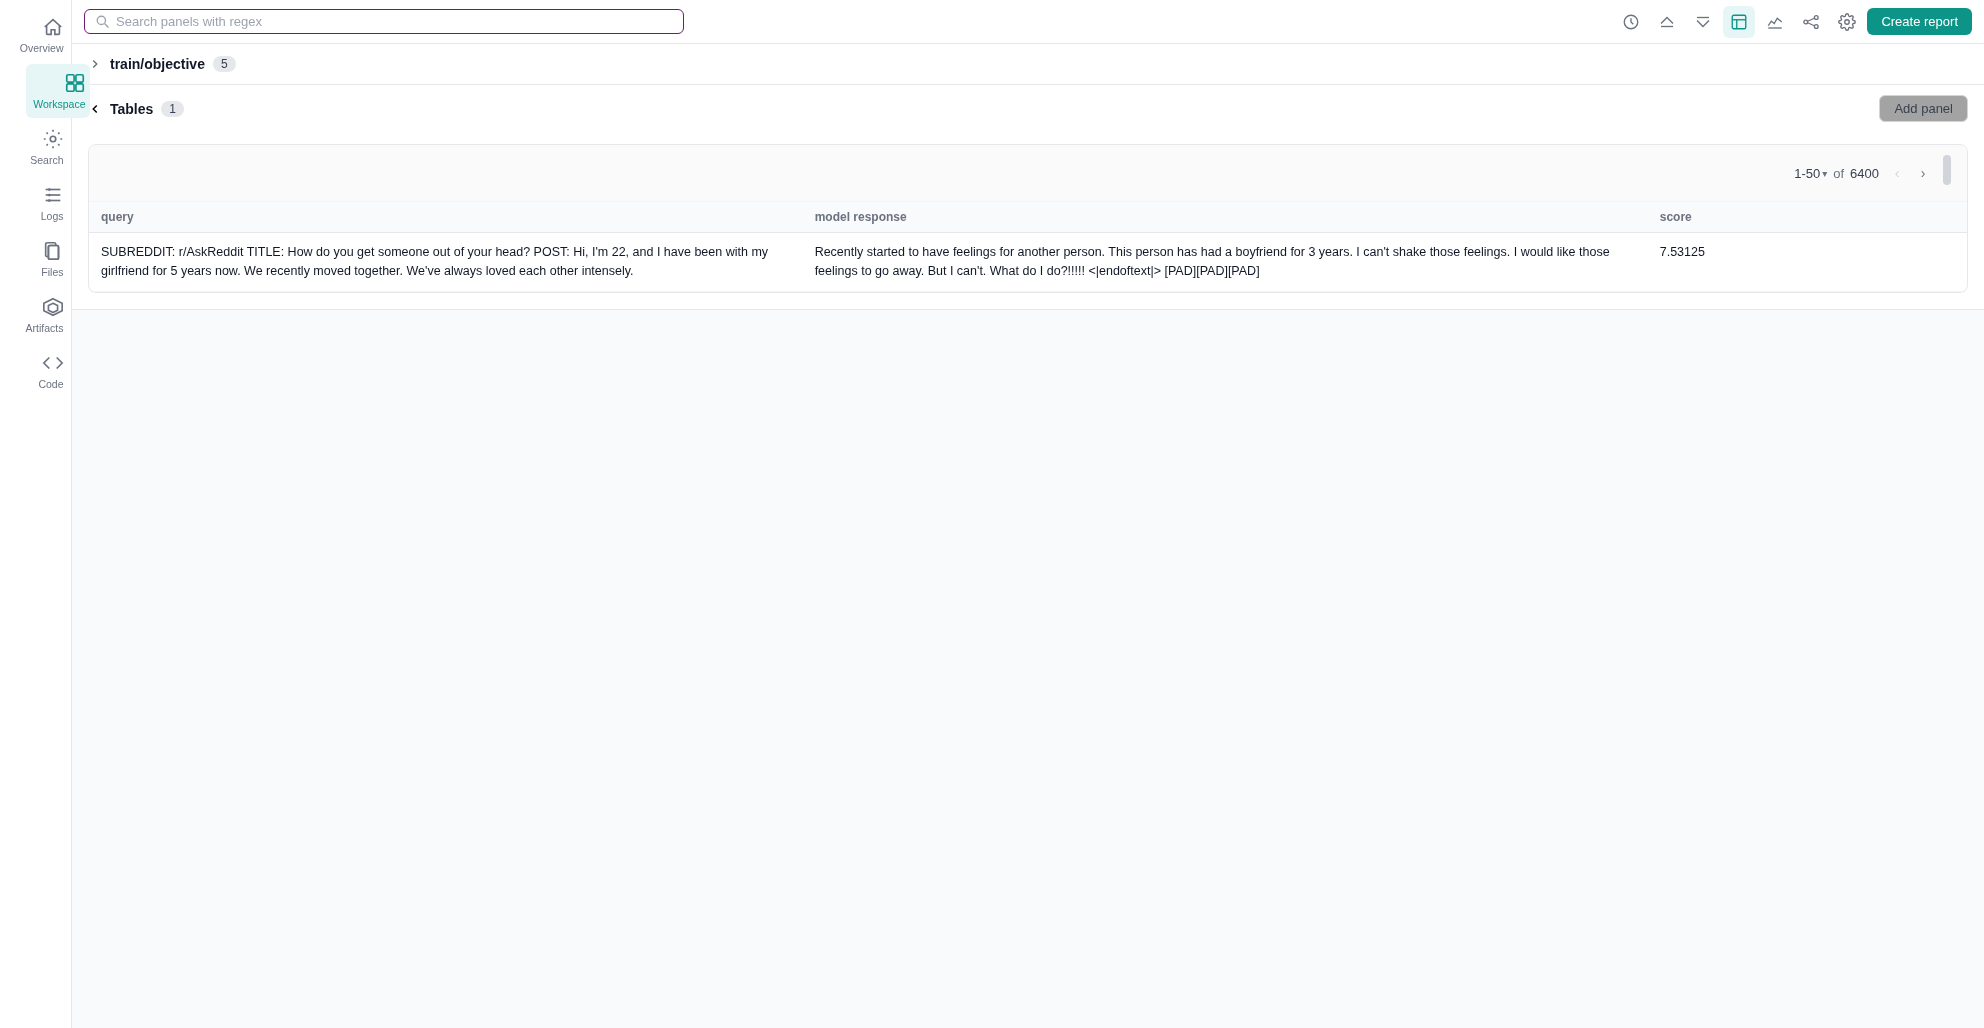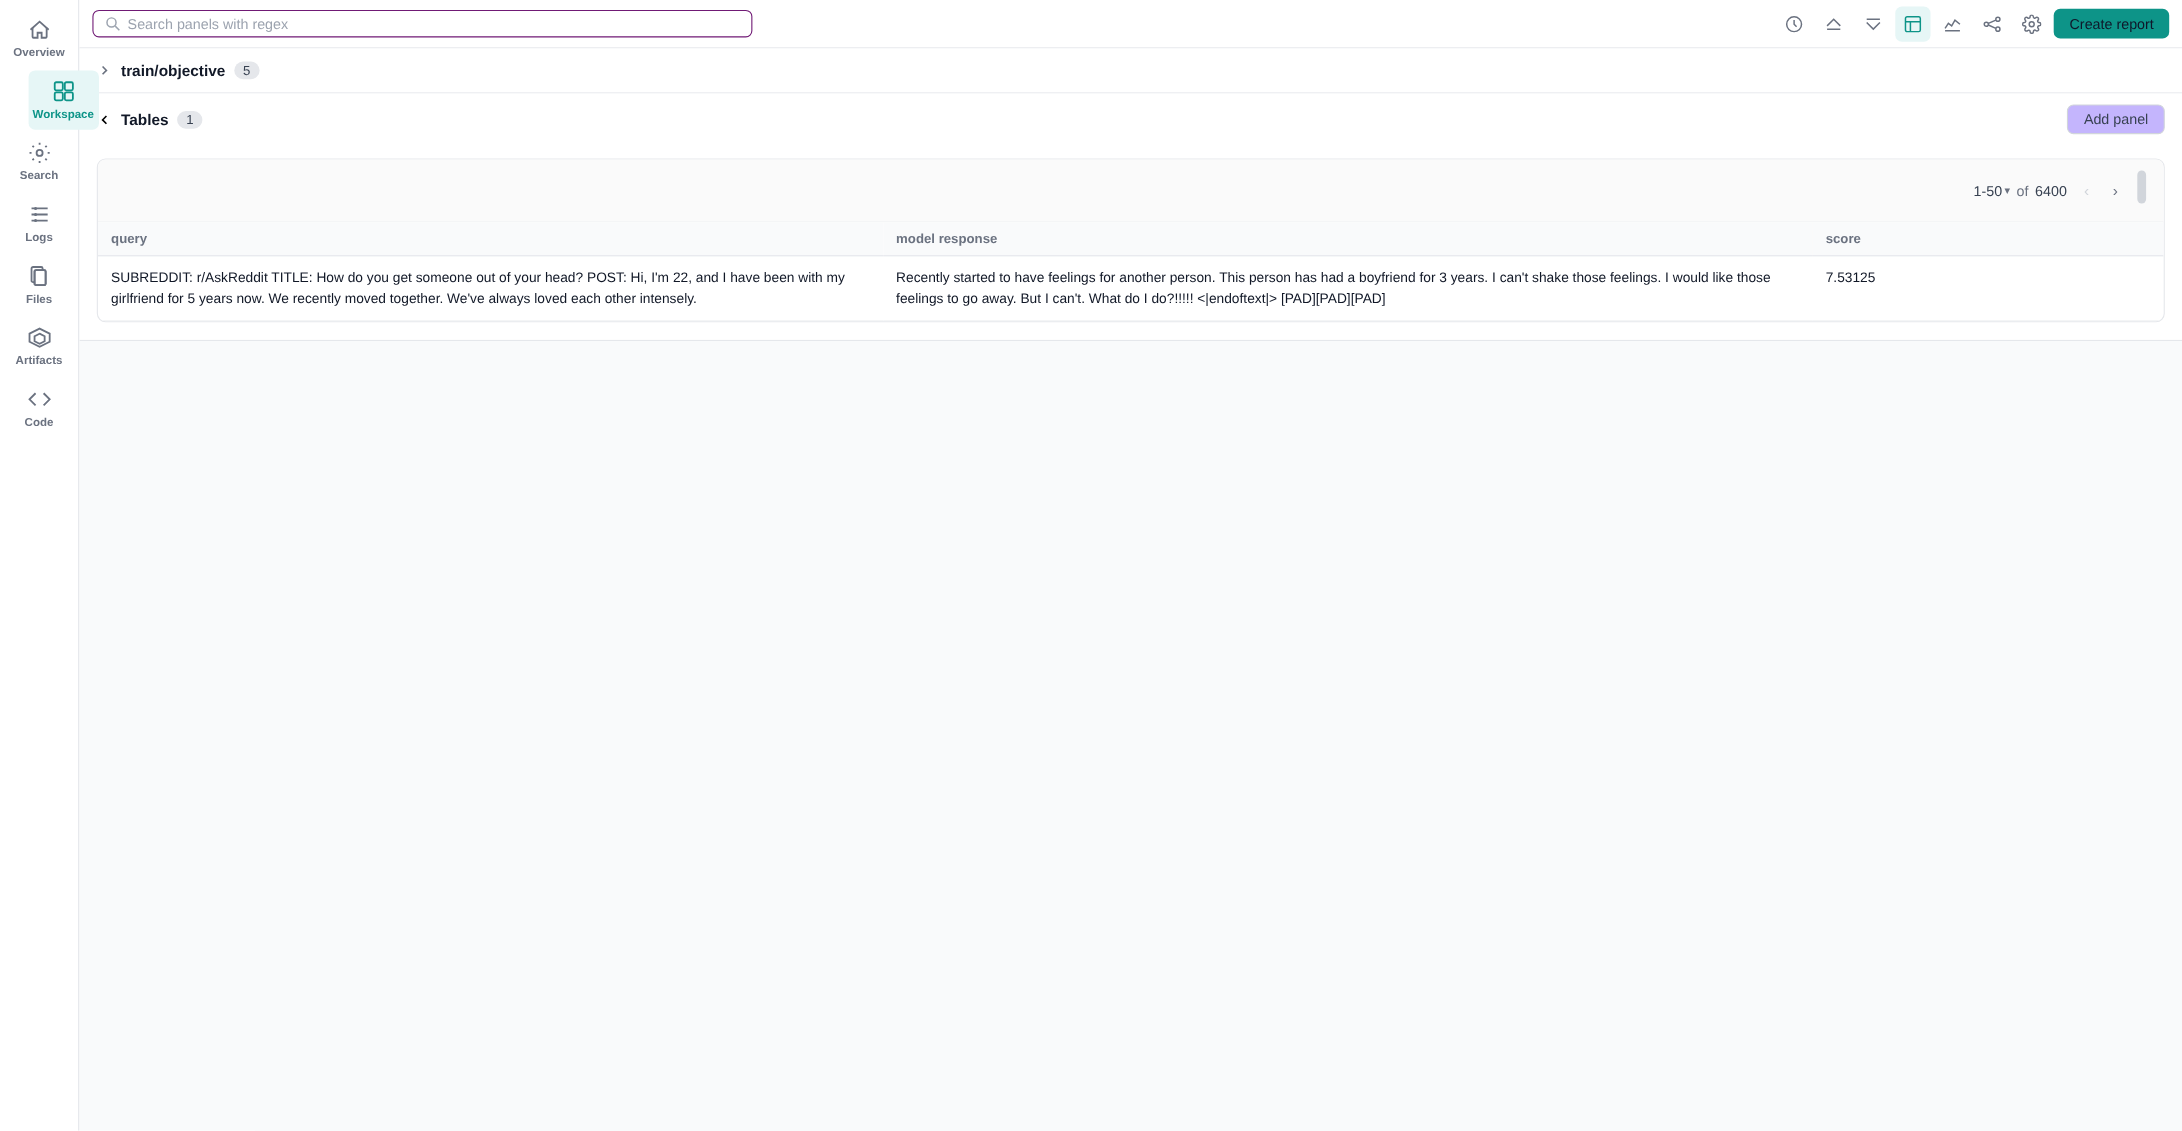--- a/index.html
+++ b/index.html
@@ -13,31 +13,30 @@
       display: flex;
       flex-direction: column;
       align-items: center;
       padding-top: 8px;
       flex-shrink: 0;
       z-index: 10;
     }
     .sidebar-item {
       display: flex;
       flex-direction: column;
-      align-items: center;
+      align-items: flex-end;
       justify-content: center;
       width: 64px;
       padding: 8px 4px;
       cursor: pointer;
       border-radius: 6px;
       margin-bottom: 2px;
       color: #6b7280;
       font-size: 11px;
       gap: 4px;
-      font-weight: bold;
     }
     .sidebar-item.active {
       background: #e6f6f6;
       color: #0d9488;
       margin-left: 44px;
     }
     .sidebar-item svg { width: 22px; height: 22px; }
     .sidebar-item .icon-label { font-size: 10.5px; text-align: center; }
 
     
@@ -86,21 +85,21 @@
       justify-content: center;
       border-radius: 6px;
       cursor: pointer;
       color: #6b7280;
       border: none;
       background: none;
     }
     .toolbar-icon-btn.active { background: #e6f6f6; color: #0d9488; }
     .create-report-btn {
       background: #0d9488;
-      color: #0f172a;
+      color: #ffffff;
       border: none;
       border-radius: 6px;
       padding: 6px 14px;
       font-size: 13px;
       font-weight: 500;
       cursor: pointer;
       white-space: nowrap;
     }
 
     
@@ -134,21 +133,21 @@
     .tables-header {
       display: flex;
       align-items: center;
       padding: 10px 16px;
       gap: 8px;
       cursor: pointer;
     }
     .add-panel-btn {
       margin-left: auto;
       border: 1px solid #d1d5db;
-      background: #c4b5fd;
+      background: #a3a3a3;
       border-radius: 6px;
       padding: 5px 14px;
       font-size: 13px;
       cursor: pointer;
       color: #374151;
     }
 
     
     .table-panel {
       margin: 12px 16px 16px 16px;

